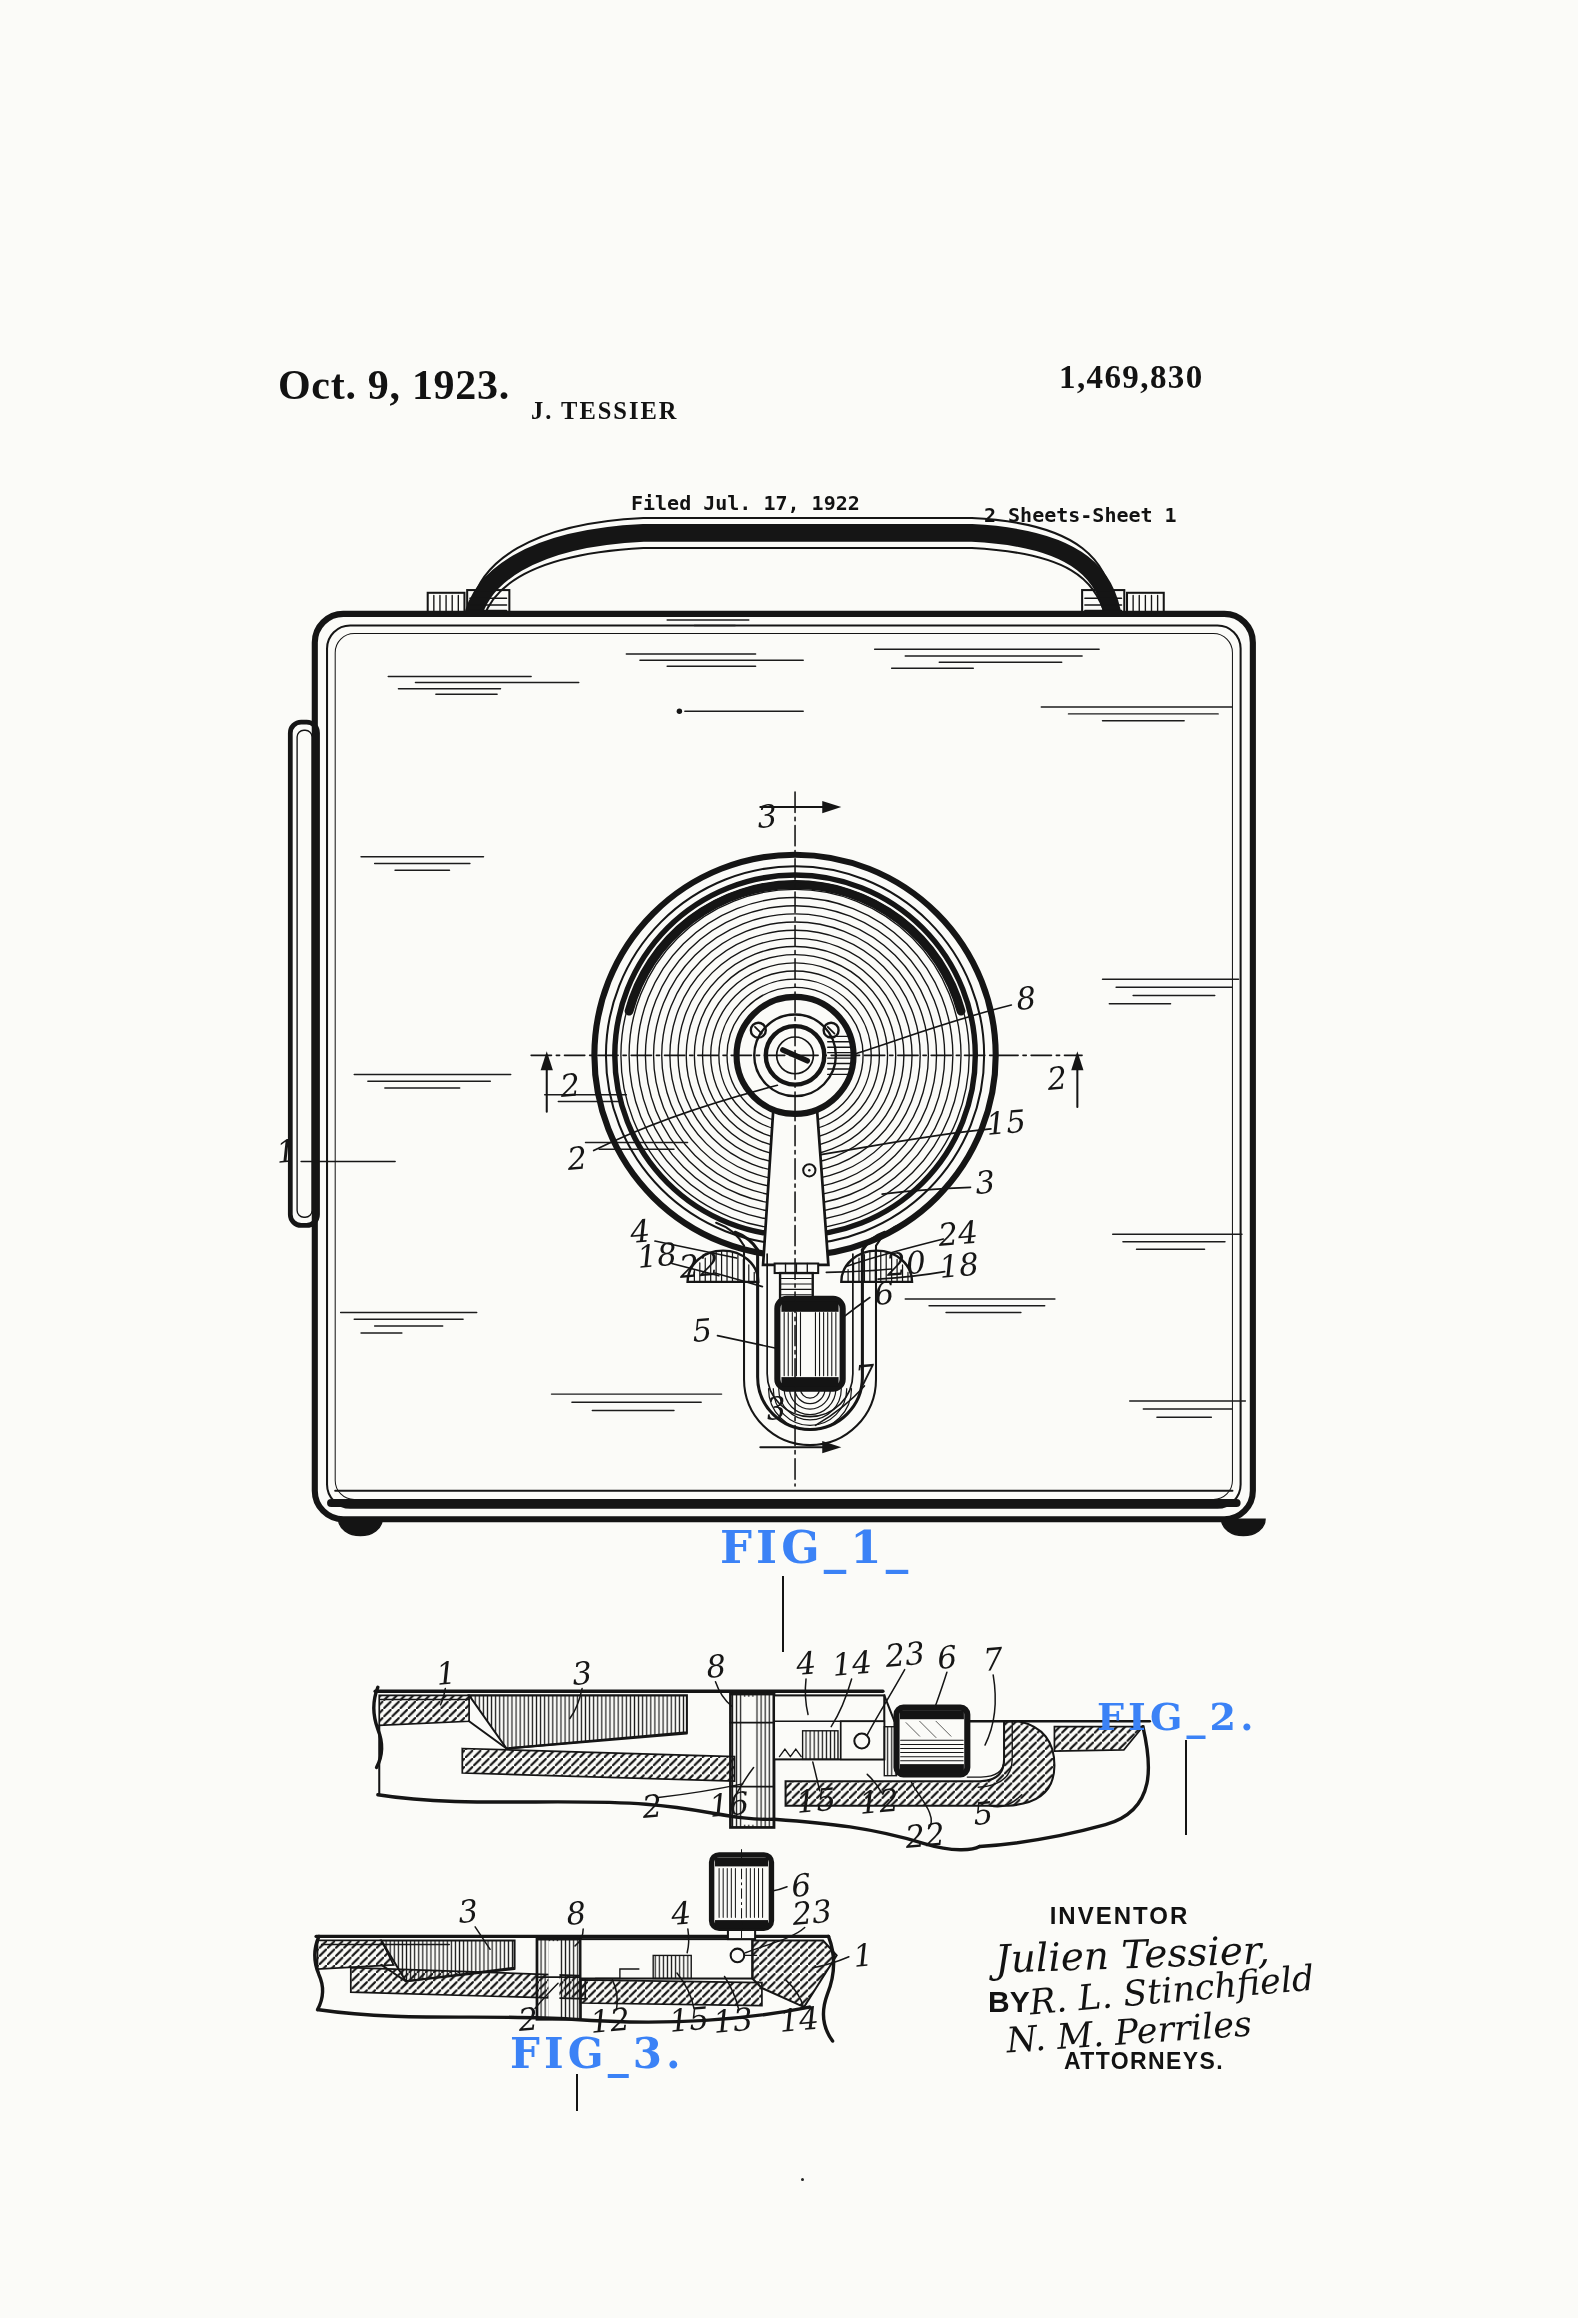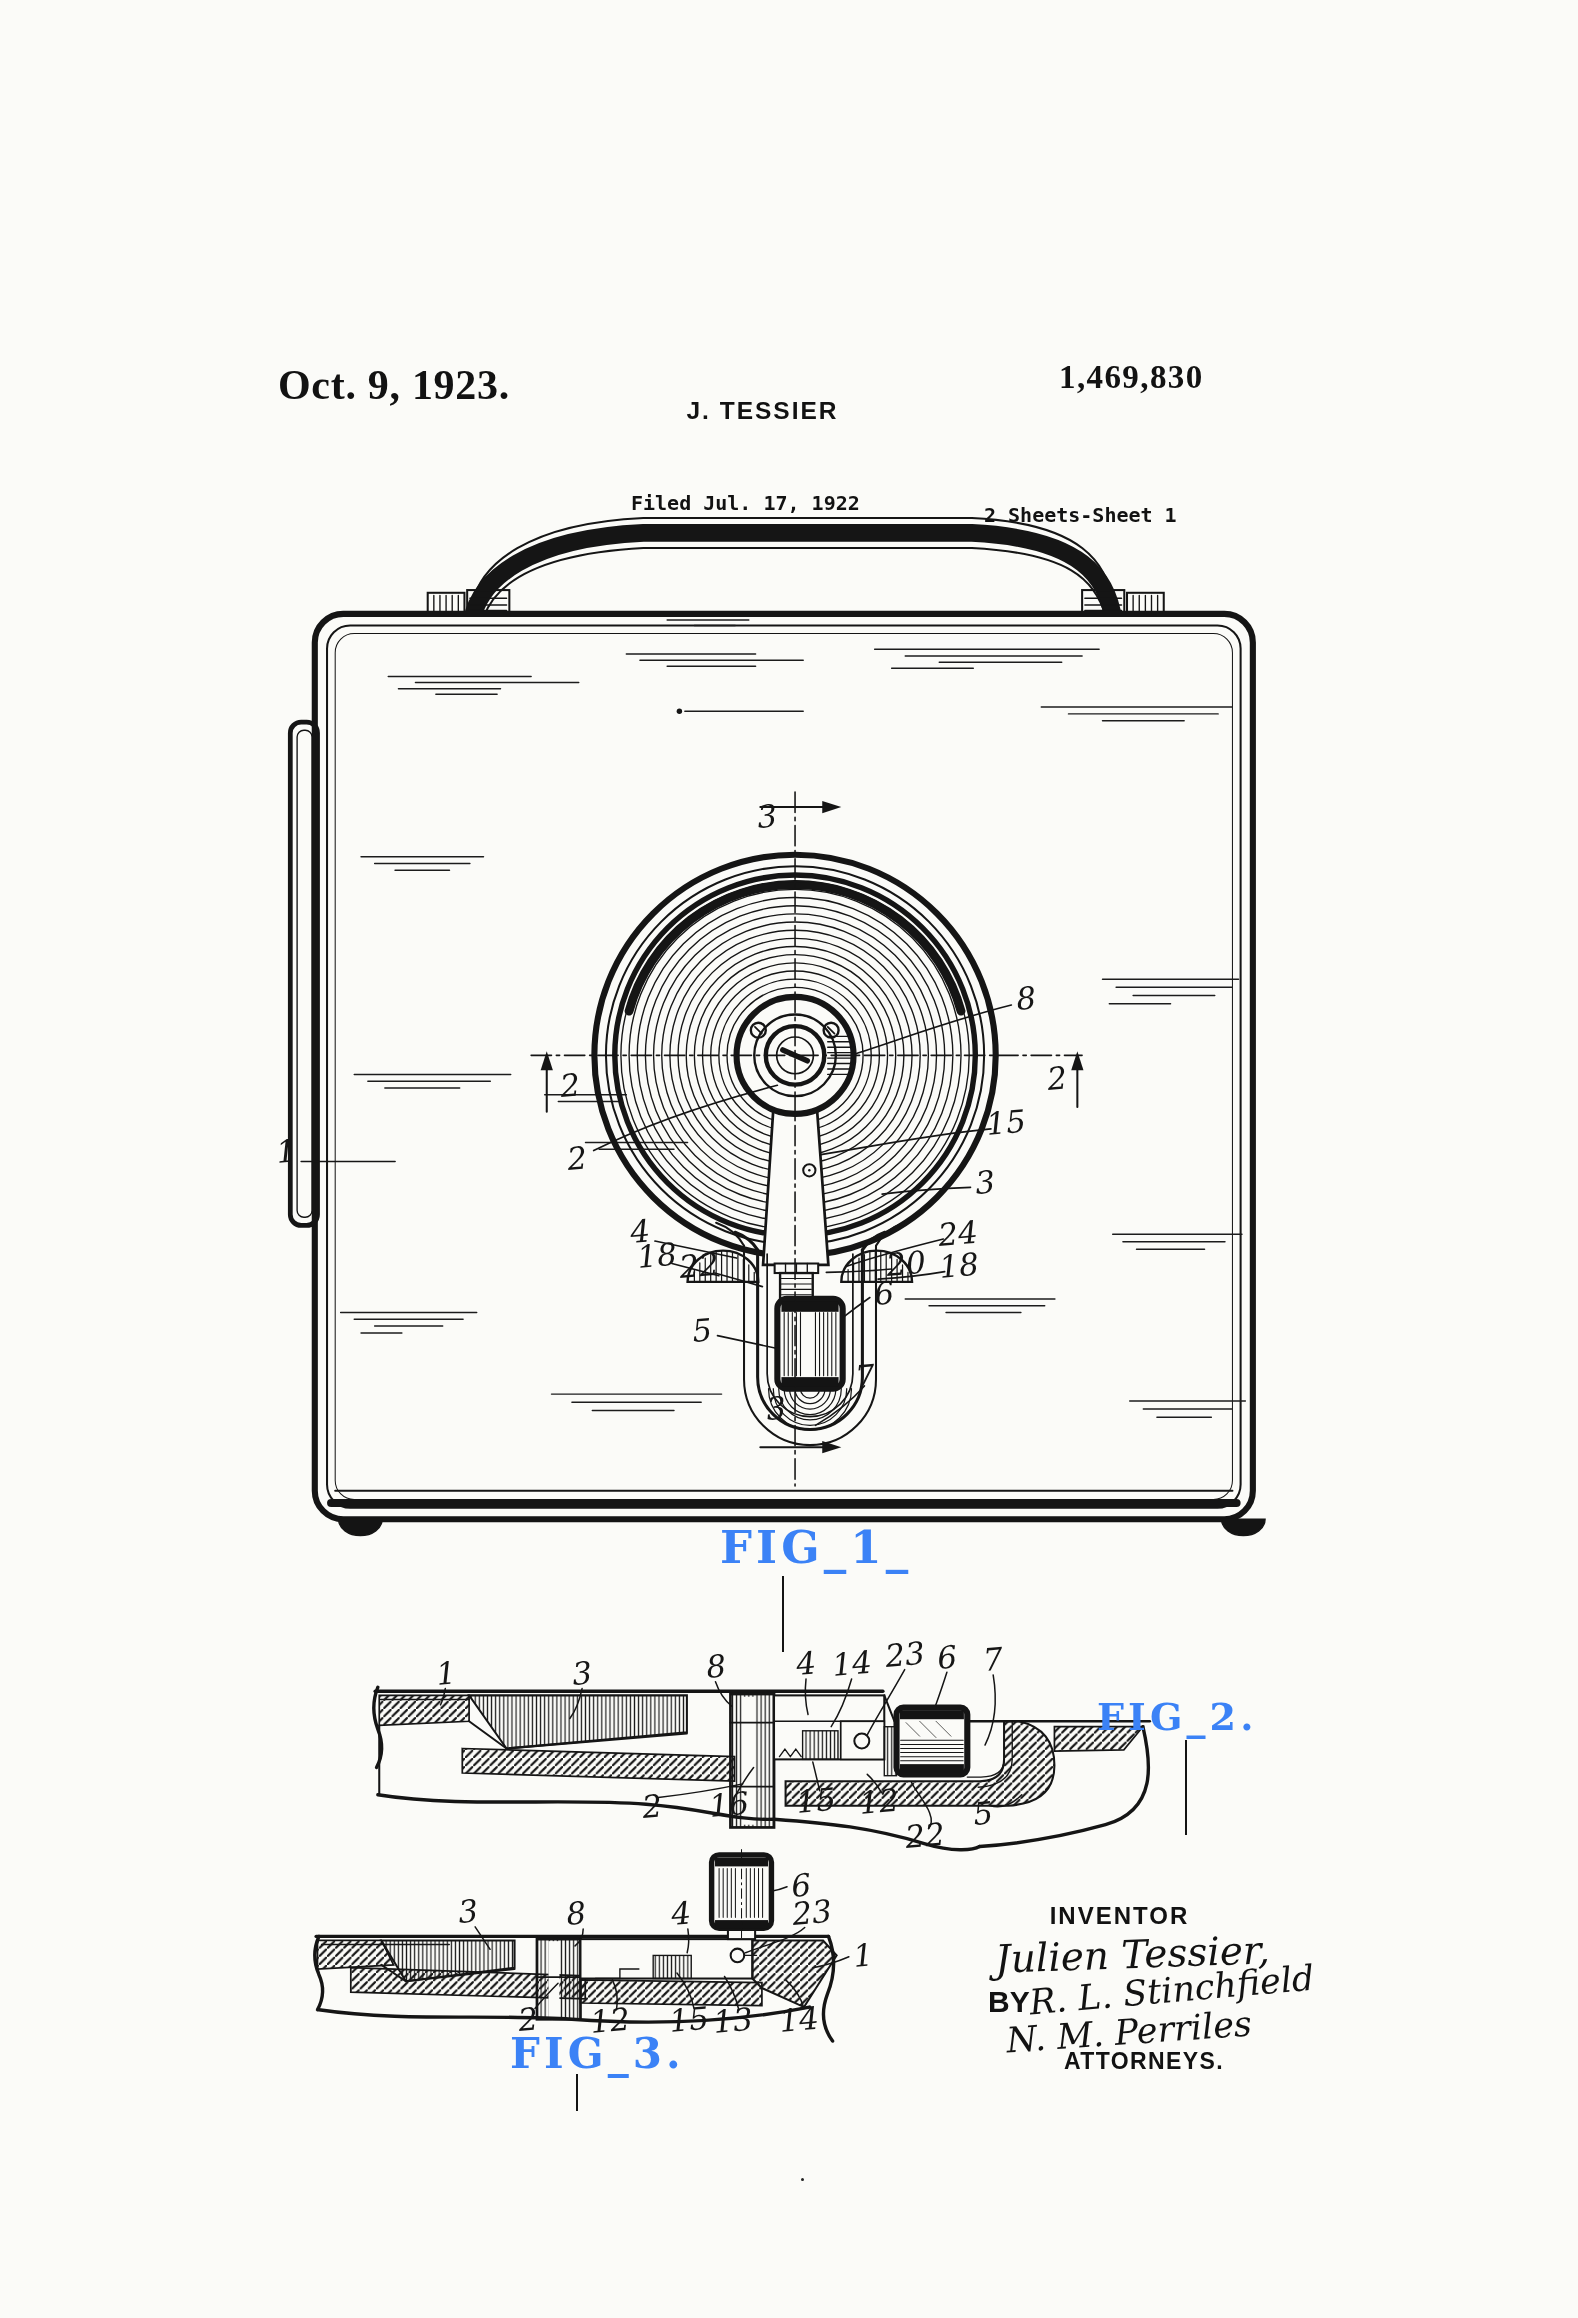--- a/index.html
+++ b/index.html
@@ -1,21 +1,21 @@
 <!DOCTYPE html>
 <html style="font-size:11px"><head>
 <meta charset="utf-8">
 <style>
   html,body{margin:0;padding:0;background:#e8e8e4;}
   .page{position:relative;width:1578px;height:2319px;background:#fbfbf8;overflow:hidden;
         font-family:"Liberation Serif",serif;color:#121212;}
   .abs{position:absolute;}
   .hdr-date{left:278px;top:361px;font-size:42px;font-weight:bold;letter-spacing:0.7px;font-family:"Liberation Serif",serif;}
   .hdr-num{left:1059px;top:359px;font-size:33px;font-weight:bold;letter-spacing:1.4px;font-family:"Liberation Serif",serif;}
-  .hdr-app{left:531px;top:397px;width:463px;text-align:center;font-size:24.5px;font-weight:bold;letter-spacing:2px;font-family:Liberation Sans, sans-serif;}
+  .hdr-app{left:531px;top:397px;width:463px;font-size:24.5px;font-weight:bold;letter-spacing:2px;font-family:Liberation Serif, serif;}
   .hdr-title{left:408px;top:442px;width:708px;text-align:center;font-size:19px;font-weight:bold;letter-spacing:0.7px;font-family:"DejaVu Sans Mono",monospace;}
   .hdr-filed{left:631px;top:491px;font-size:20px;font-weight:bold;font-family:"DejaVu Sans Mono",monospace;}
   .hdr-sheet{left:984px;top:491px;font-size:20px;font-weight:bold;font-family:"DejaVu Sans Mono",monospace;margin-top:12px;}
   .ref{position:absolute;font:italic 31px "DejaVu Serif",serif;color:#161616;
        transform:translate(-50%,-55%) rotate(-5deg);white-space:nowrap;}
   .figcap{position:absolute;font-family:"DejaVu Serif",serif;font-weight:bold;color:#3b82f6;
           letter-spacing:4.1px;white-space:nowrap;}
   .cap1{left:720px;top:1521px;font-size:45px;}
   .cap2{left:1097px;top:1694px;font-size:38px;}
   .cap3{left:510px;top:2029px;font-size:42px;}

